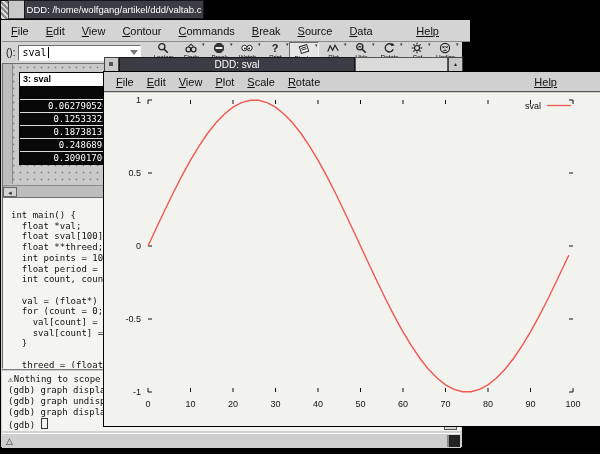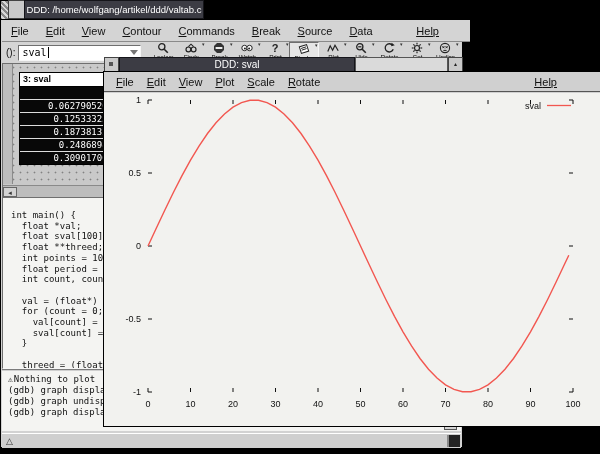--- a/index.html
+++ b/index.html
@@ -249,24 +249,25 @@
           <div class="code-line">  val = (float*) m</div>
           <div class="code-line">  for (count = 0; </div>
           <div class="code-line">    val[count] = s</div>
           <div class="code-line">    sval[count] = </div>
           <div class="code-line">  }</div>
           <div class="code-line">&nbsp;</div>
           <div class="code-line">  threed = (float*</div>
         </div>
       <div class="mw-console">
         <div id="console-lines">
-            <div class="con-line"><span class="warn-icon">⚠</span><span>Nothing to plot</span></div>
+            <div class="con-line"><span class="warn-icon">⚠</span><span>Nothing to scope</span></div>
             <div class="con-line">(gdb) graph displa</div>
             <div class="con-line">(gdb) graph undisp</div>
             <div class="con-line">(gdb) graph displa</div>
+            <div class="con-line">(gdb) <span class="con-caret"></span></div>
           </div>
         <div class="sash">▿</div>
       </div>
       <div class="mw-statusbar">
         <span class="tri">△</span>
         <div class="grip"></div>
       </div>
     </div>
   </div>
 

